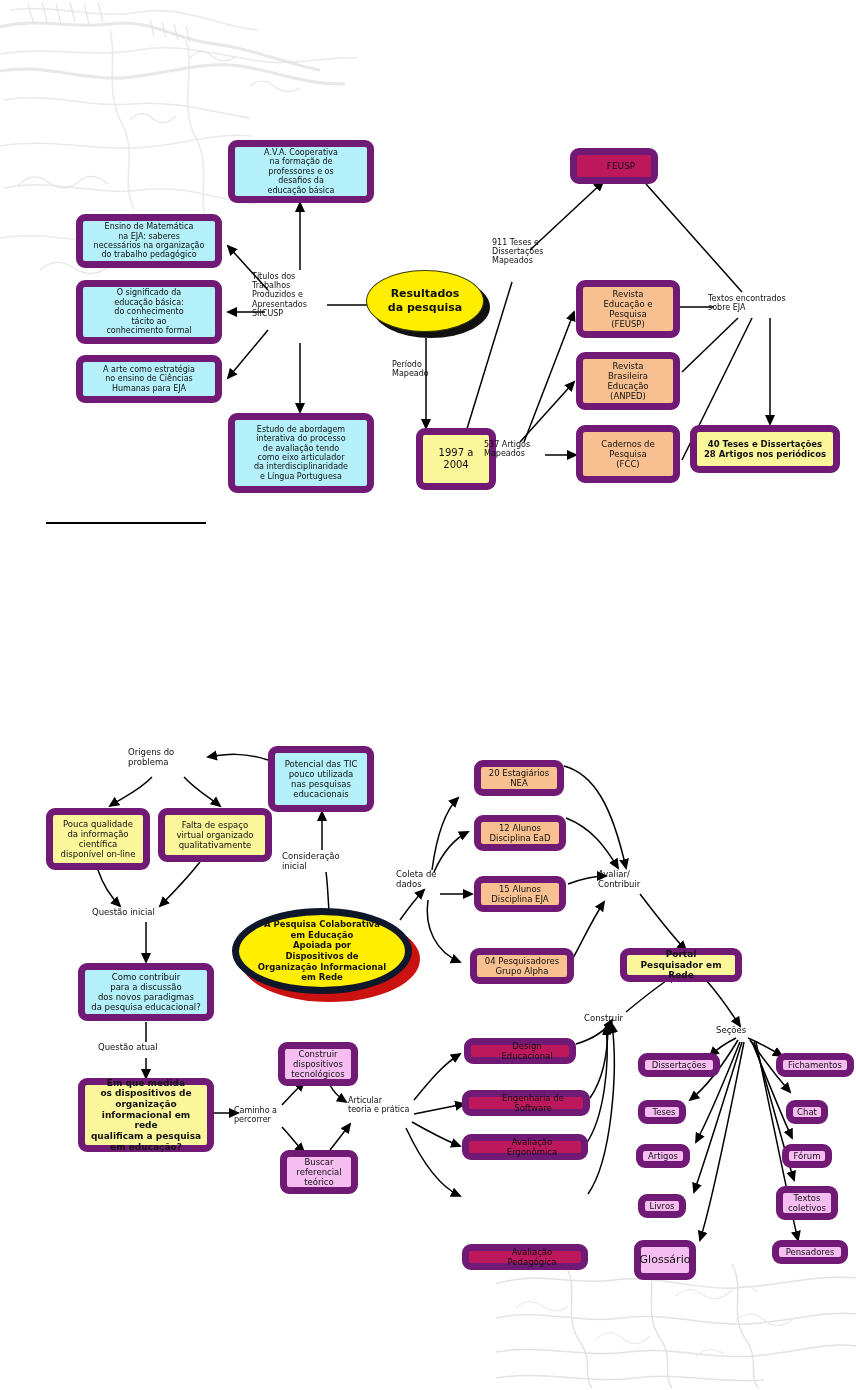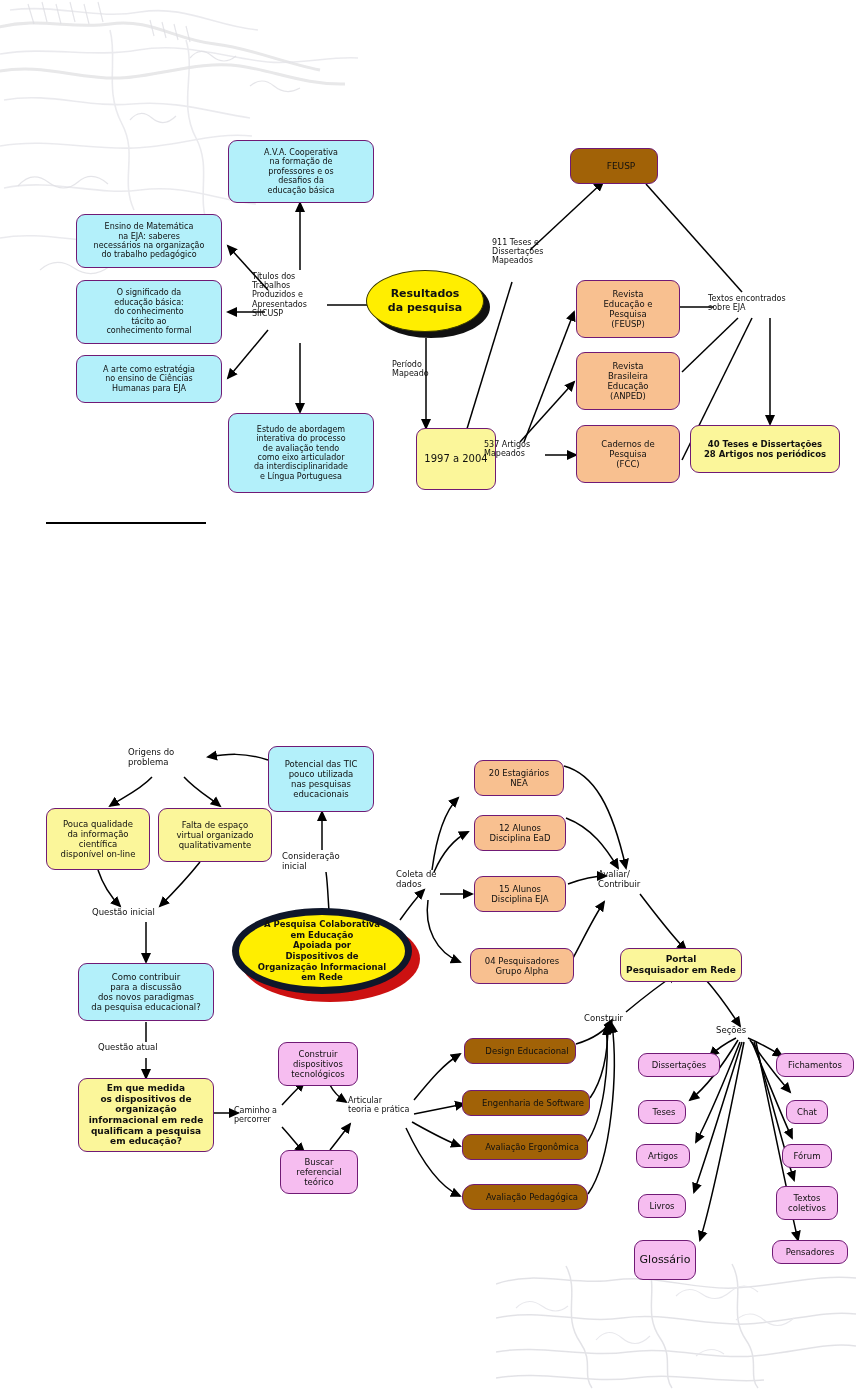--- a/index.html
+++ b/index.html
@@ -12,30 +12,30 @@
   
   .watermark{position:absolute;pointer-events:none;opacity:.5;}
   .wm-svg{display:block;}
 
   
   .edges{position:absolute;left:0;top:0;width:856px;height:1390px;pointer-events:none;}
 
   
   .node{
     position:absolute;box-sizing:border-box;
-    border:1px solid #701a75;border-radius:9px;
+    border:7px solid #701a75;border-radius:9px;
     display:flex;align-items:center;justify-content:center;
     text-align:center;line-height:1.18;
     color:#101010;
     padding:2px 4px;
   }
   .cyan  {background:#b3f0fa;}
   .yellow{background:#fbf69a;}
   .orange{background:#f8c090;}
-  .green {background:#a16207;padding-left:18px;}
+  .green {background:#be185d;padding-left:18px;}
   .pink  {background:#f6bdf0;}
   .bold  {font-weight:bold;}
 
   
   .lbl{
     position:absolute;color:#101010;
     line-height:1.15;white-space:pre-line;
   }
 
   
@@ -356,21 +356,21 @@
 
   <div class="node yellow bold" style="left: 620px; top: 948px; width: 122px; height: 34px; font-size: 9px; white-space: pre-line;">Portal
 Pesquisador em Rede</div>
 
   <div class="node green" style="left: 464px; top: 1038px; width: 112px; height: 26px; font-size: 8.5px; white-space: pre-line;">Design Educacional</div>
 
   <div class="node green" style="left: 462px; top: 1090px; width: 128px; height: 26px; font-size: 8.5px; white-space: pre-line;">Engenharia de Software</div>
 
   <div class="node green" style="left: 462px; top: 1134px; width: 126px; height: 26px; font-size: 8.5px; white-space: pre-line;">Avaliação Ergonômica</div>
 
-  <div class="node green" style="left: 462px; top: 1184px; width: 126px; height: 26px; font-size: 8.5px; white-space: pre-line; border-radius: 12px;">Avaliação Pedagógica</div>
+  <div class="node green" style="left: 462px; top: 1244px; width: 126px; height: 26px; font-size: 8.5px; white-space: pre-line;">Avaliação Pedagógica</div>
 
   <div class="node pink" style="left: 638px; top: 1053px; width: 82px; height: 24px; font-size: 8.5px; white-space: pre-line;">Dissertações</div>
 
   <div class="node pink" style="left: 638px; top: 1100px; width: 48px; height: 24px; font-size: 8.5px; white-space: pre-line; padding-left: 8px;">Teses</div>
 
   <div class="node pink" style="left: 636px; top: 1144px; width: 54px; height: 24px; font-size: 8.5px; white-space: pre-line;">Artigos</div>
 
   <div class="node pink" style="left: 638px; top: 1194px; width: 48px; height: 24px; font-size: 8.5px; white-space: pre-line;">Livros</div>
 
   <div class="node pink" style="left: 634px; top: 1240px; width: 62px; height: 40px; font-size: 11px; white-space: pre-line;">Glossário</div>

